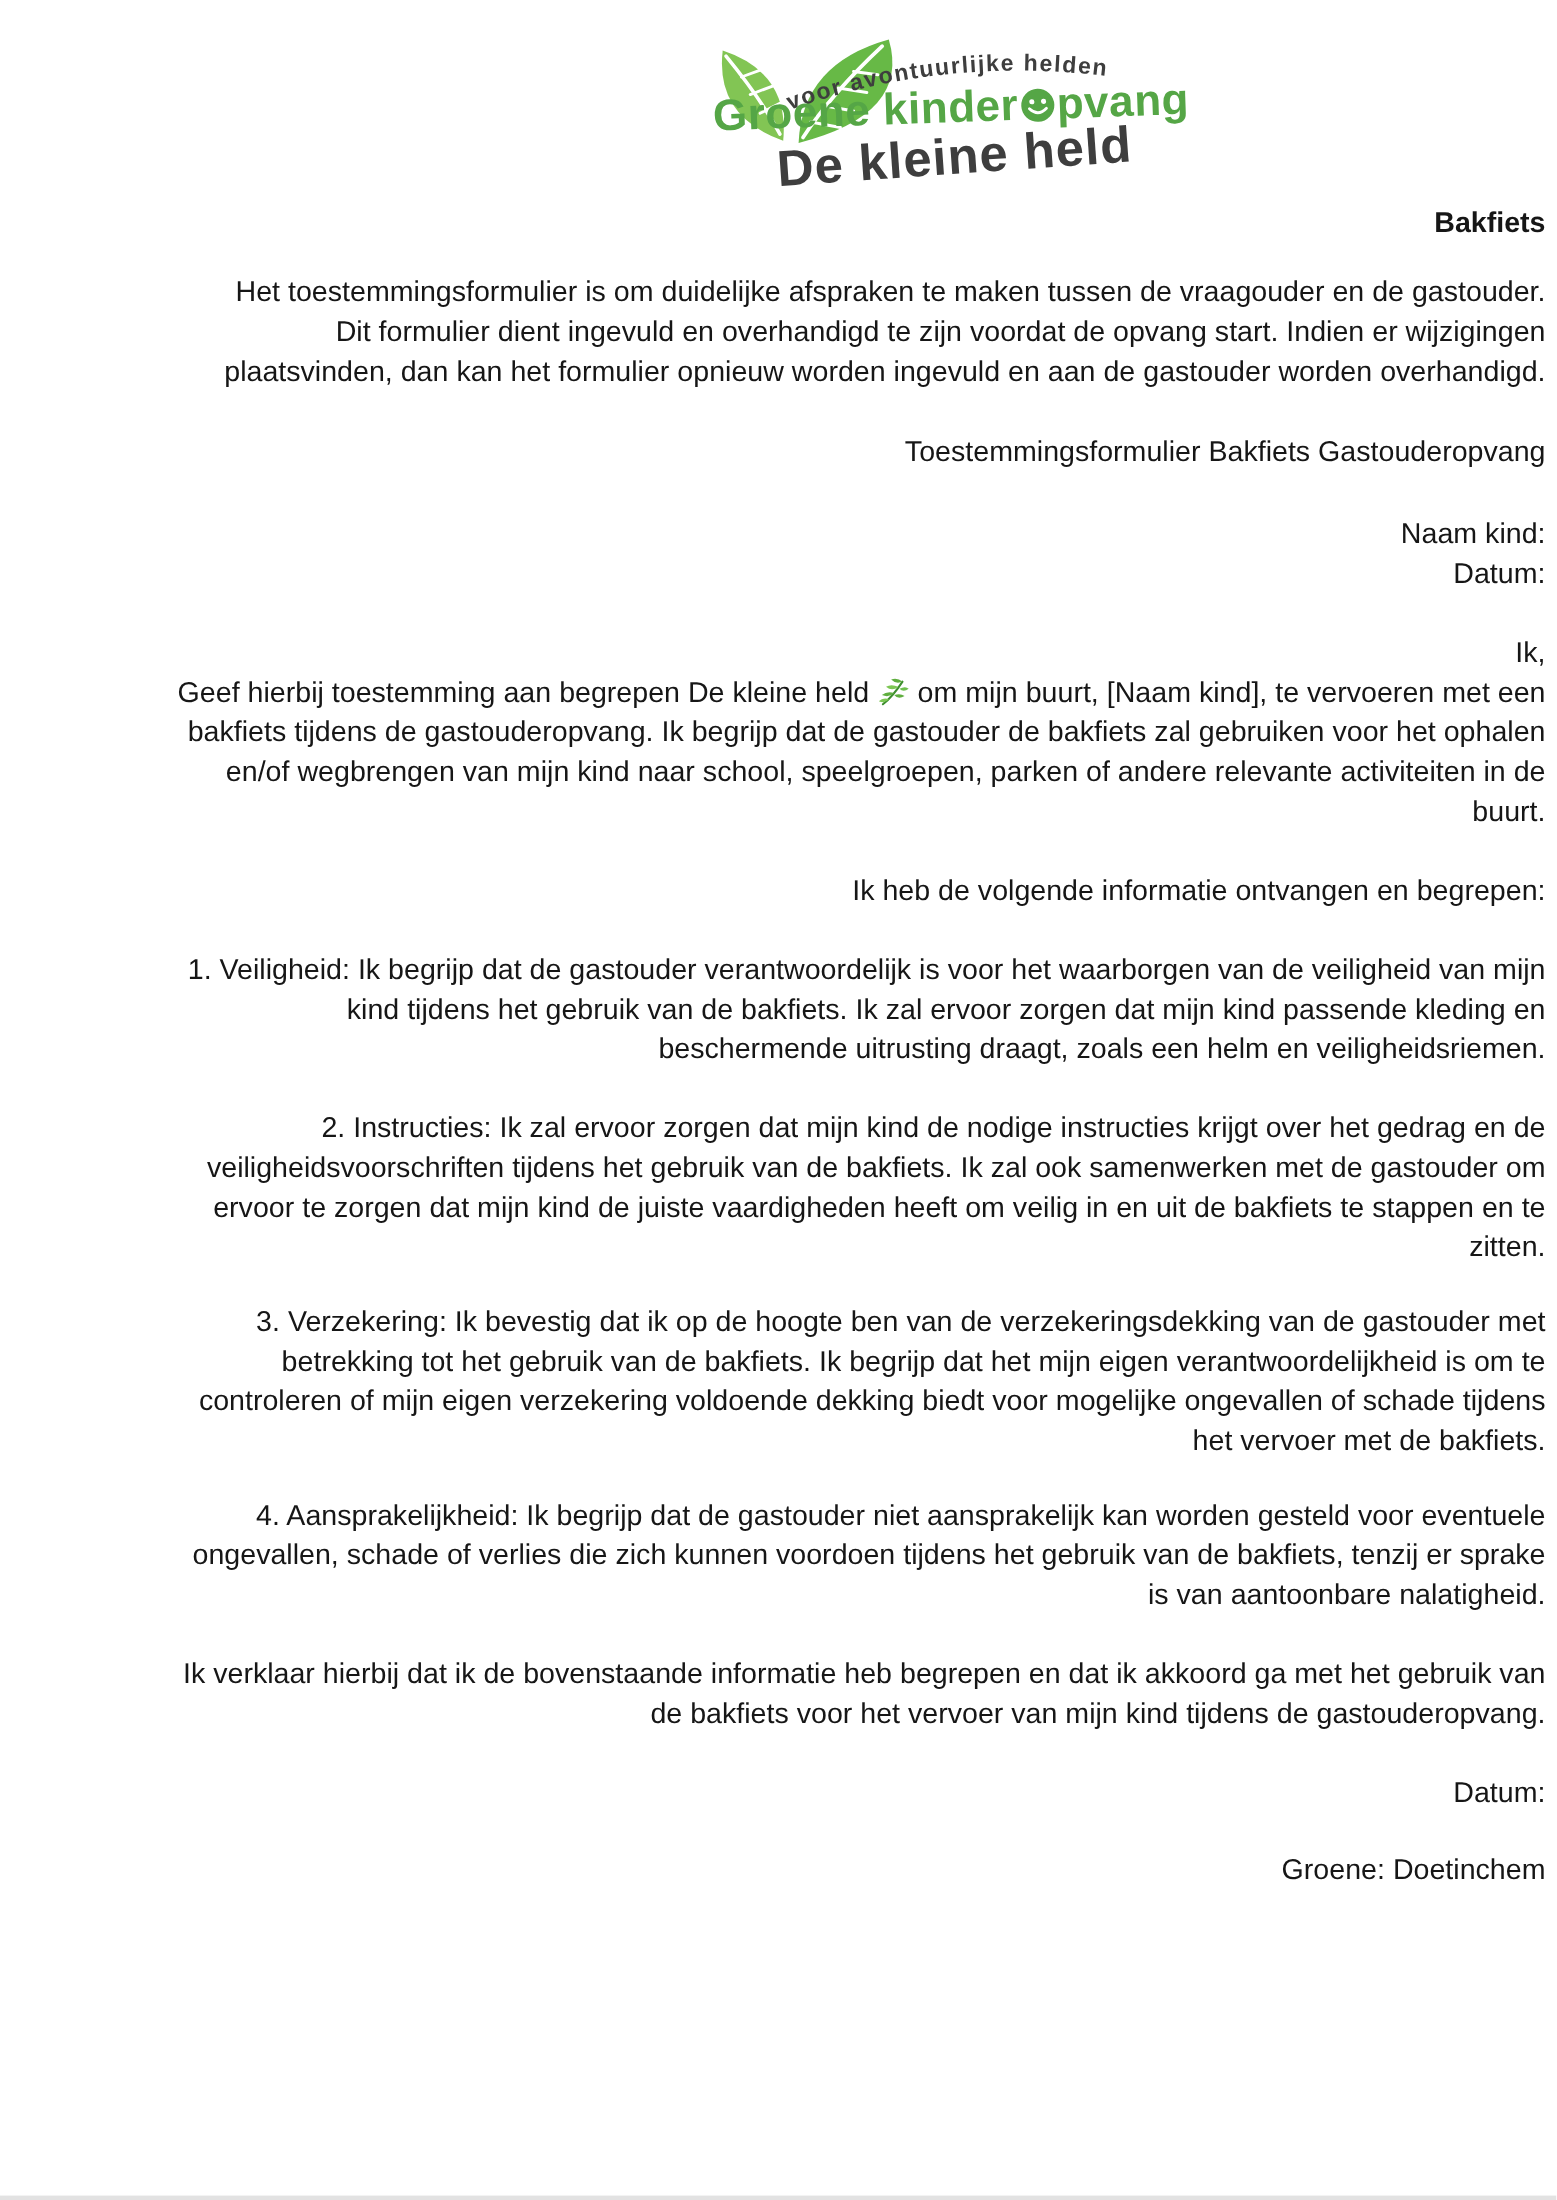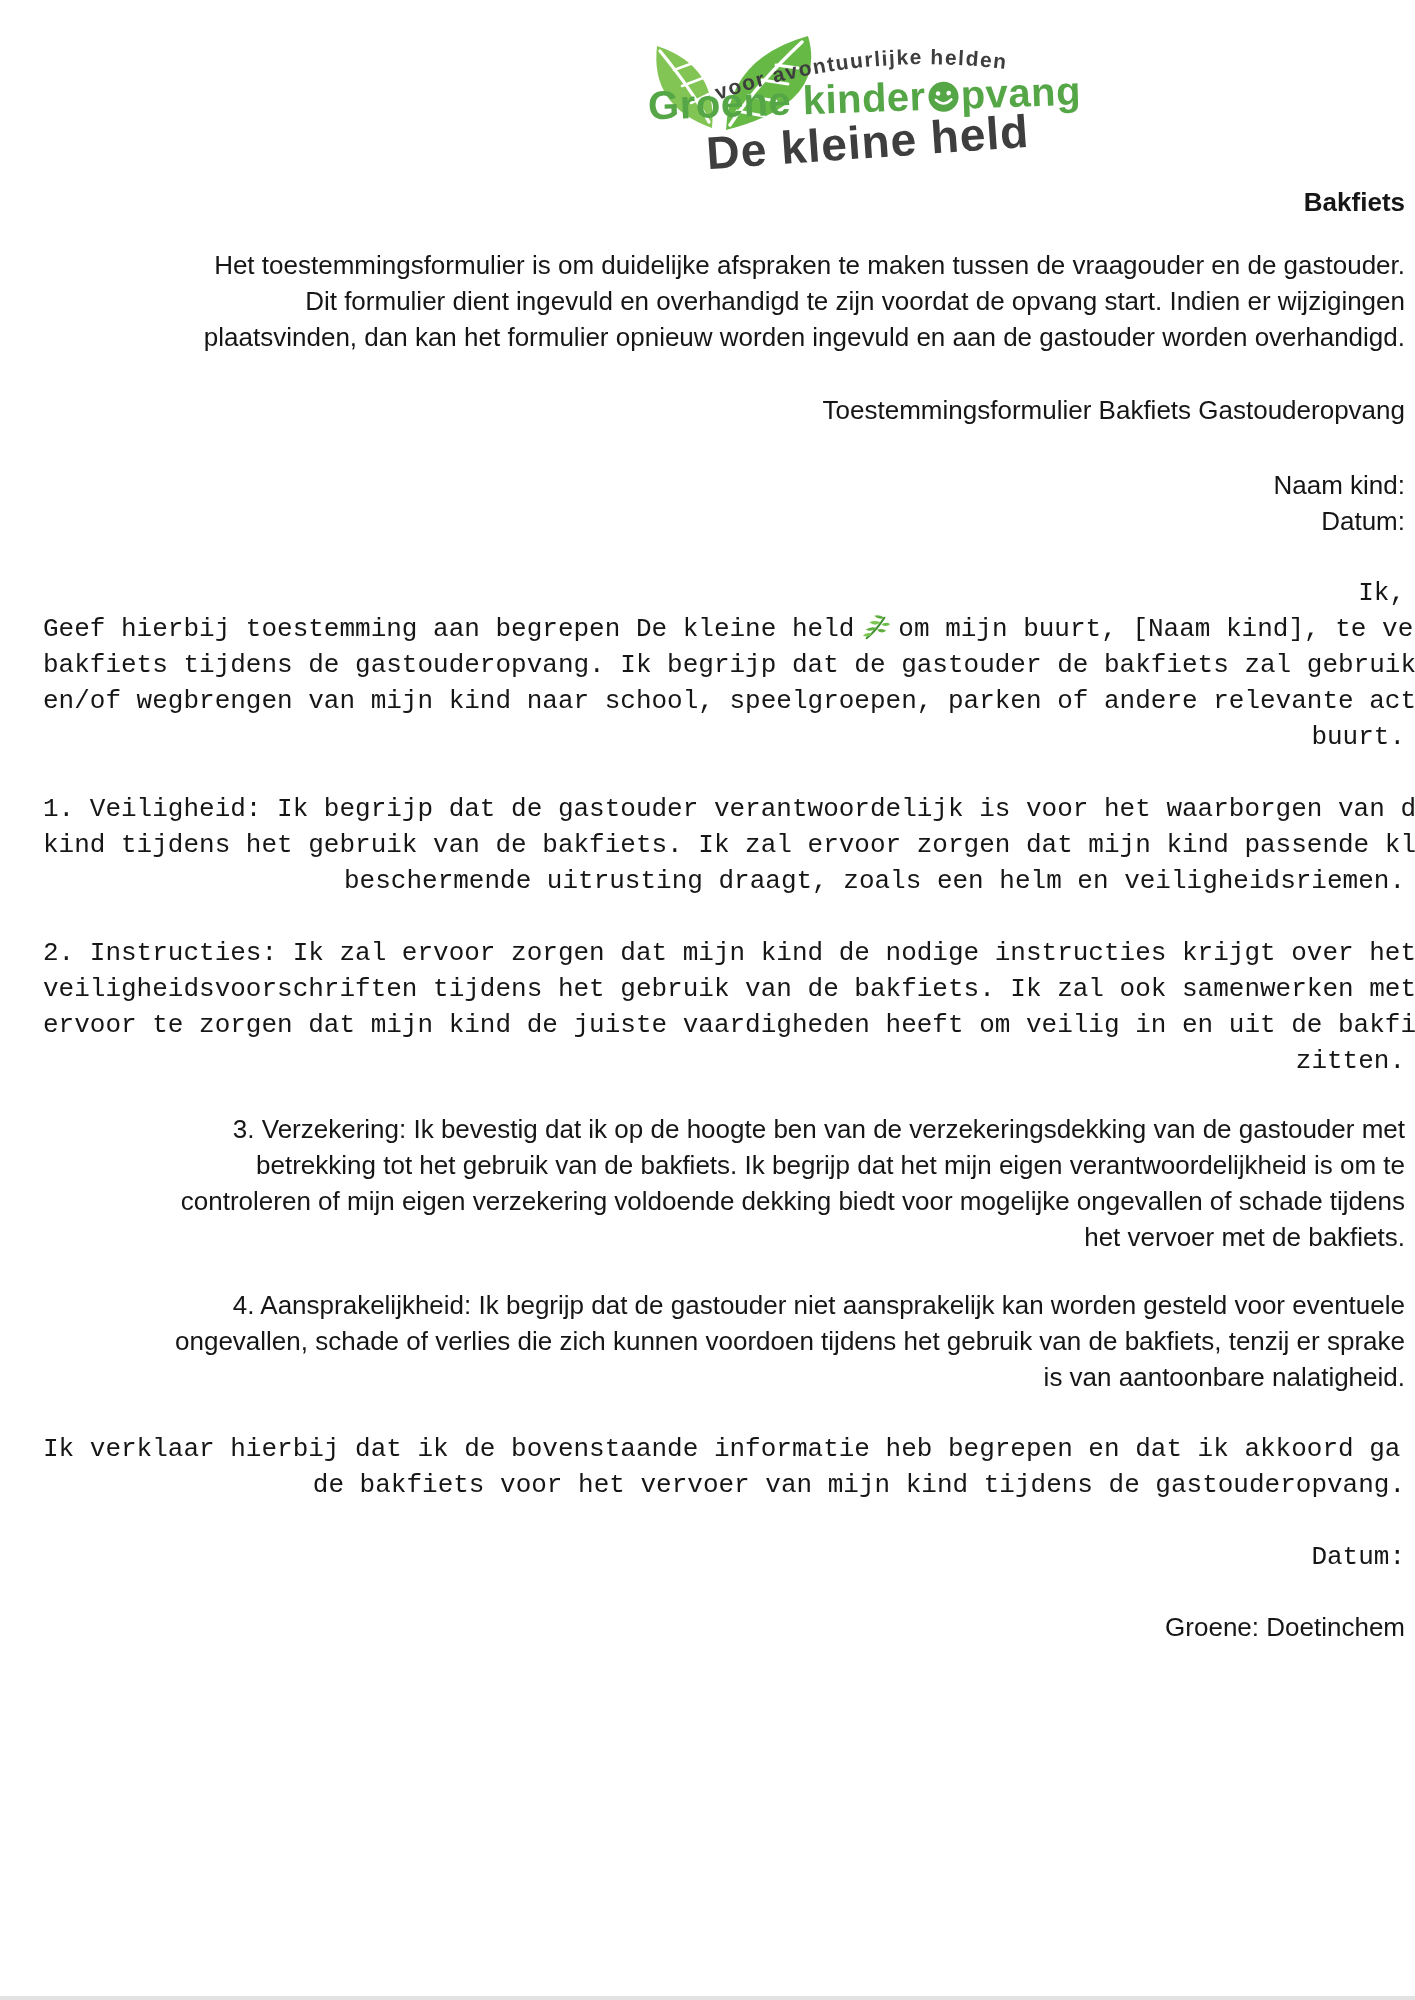--- a/index.html
+++ b/index.html
@@ -15,21 +15,21 @@
   }
   .doc {
     position: absolute;
     left: 43px; top: 184px; right: 10px;
   }
   .doc p {
     margin: 0;
     white-space: nowrap;
     text-align: right;
   }
-  .gap    { margin-top: 36px !important; font-family: Liberation Mono, monospace; }
+  .gap    { margin-top: 36px !important; }
   .gap27  { margin-top: 27px !important; }
   .gap37  { margin-top: 37px !important; }
   .gap39  { margin-top: 39px !important; }
   .gap32  { margin-top: 32px !important; }
   .gap34  { margin-top: 34px !important; }
   .title  { font-weight: bold; }
   .herb-inline {
     display: inline-block;
     width: 30px; height: 30px;
     margin: 0 7px;
@@ -132,20 +132,21 @@
       <path d="M 25,6 Q 20,2 14,4 Q 19,9 25,6 Z" fill="#5fae3f"></path>
       <path d="M 21,11 Q 14,8 9,11 Q 15,16 21,11 Z" fill="#7cc653"></path>
       <path d="M 17,17 Q 10,15 5,19 Q 12,22 17,17 Z" fill="#5fae3f"></path>
       <path d="M 12,23 Q 6,21 2,25 Q 8,28 12,23 Z" fill="#7cc653"></path>
       <path d="M 22,13 Q 28,10 31,13 Q 26,17 22,13 Z" fill="#6dbf4c"></path>
       <path d="M 17,19 Q 23,17 27,20 Q 21,24 17,19 Z" fill="#5fae3f"></path>
     </svg><span>om mijn buurt, [Naam kind], te vervoeren met een</span><br>
     <span>bakfiets tijdens de gastouderopvang. Ik begrijp dat de gastouder de bakfiets zal gebruiken voor het ophalen<br>en/of wegbrengen van mijn kind naar school, speelgroepen, parken of andere relevante activiteiten in de<br>buurt.</span>
   </p>
 
+  <p class="gap">Ik heb de volgende informatie ontvangen en begrepen:</p>
 
   <p class="gap">1. Veiligheid: Ik begrijp dat de gastouder verantwoordelijk is voor het waarborgen van de veiligheid van mijn<br>kind tijdens het gebruik van de bakfiets. Ik zal ervoor zorgen dat mijn kind passende kleding en<br>beschermende uitrusting draagt, zoals een helm en veiligheidsriemen.</p>
 
   <p class="gap">2. Instructies: Ik zal ervoor zorgen dat mijn kind de nodige instructies krijgt over het gedrag en de<br>veiligheidsvoorschriften tijdens het gebruik van de bakfiets. Ik zal ook samenwerken met de gastouder om<br>ervoor te zorgen dat mijn kind de juiste vaardigheden heeft om veilig in en uit de bakfiets te stappen en te<br>zitten.</p>
 
   <p class="gap32">3. Verzekering: Ik bevestig dat ik op de hoogte ben van de verzekeringsdekking van de gastouder met<br>betrekking tot het gebruik van de bakfiets. Ik begrijp dat het mijn eigen verantwoordelijkheid is om te<br>controleren of mijn eigen verzekering voldoende dekking biedt voor mogelijke ongevallen of schade tijdens<br>het vervoer met de bakfiets.</p>
 
   <p class="gap32">4. Aansprakelijkheid: Ik begrijp dat de gastouder niet aansprakelijk kan worden gesteld voor eventuele<br>ongevallen, schade of verlies die zich kunnen voordoen tijdens het gebruik van de bakfiets, tenzij er sprake<br>is van aantoonbare nalatigheid.</p>
 
   <p class="gap">Ik verklaar hierbij dat ik de bovenstaande informatie heb begrepen en dat ik akkoord ga met het gebruik van<br>de bakfiets voor het vervoer van mijn kind tijdens de gastouderopvang.</p>

